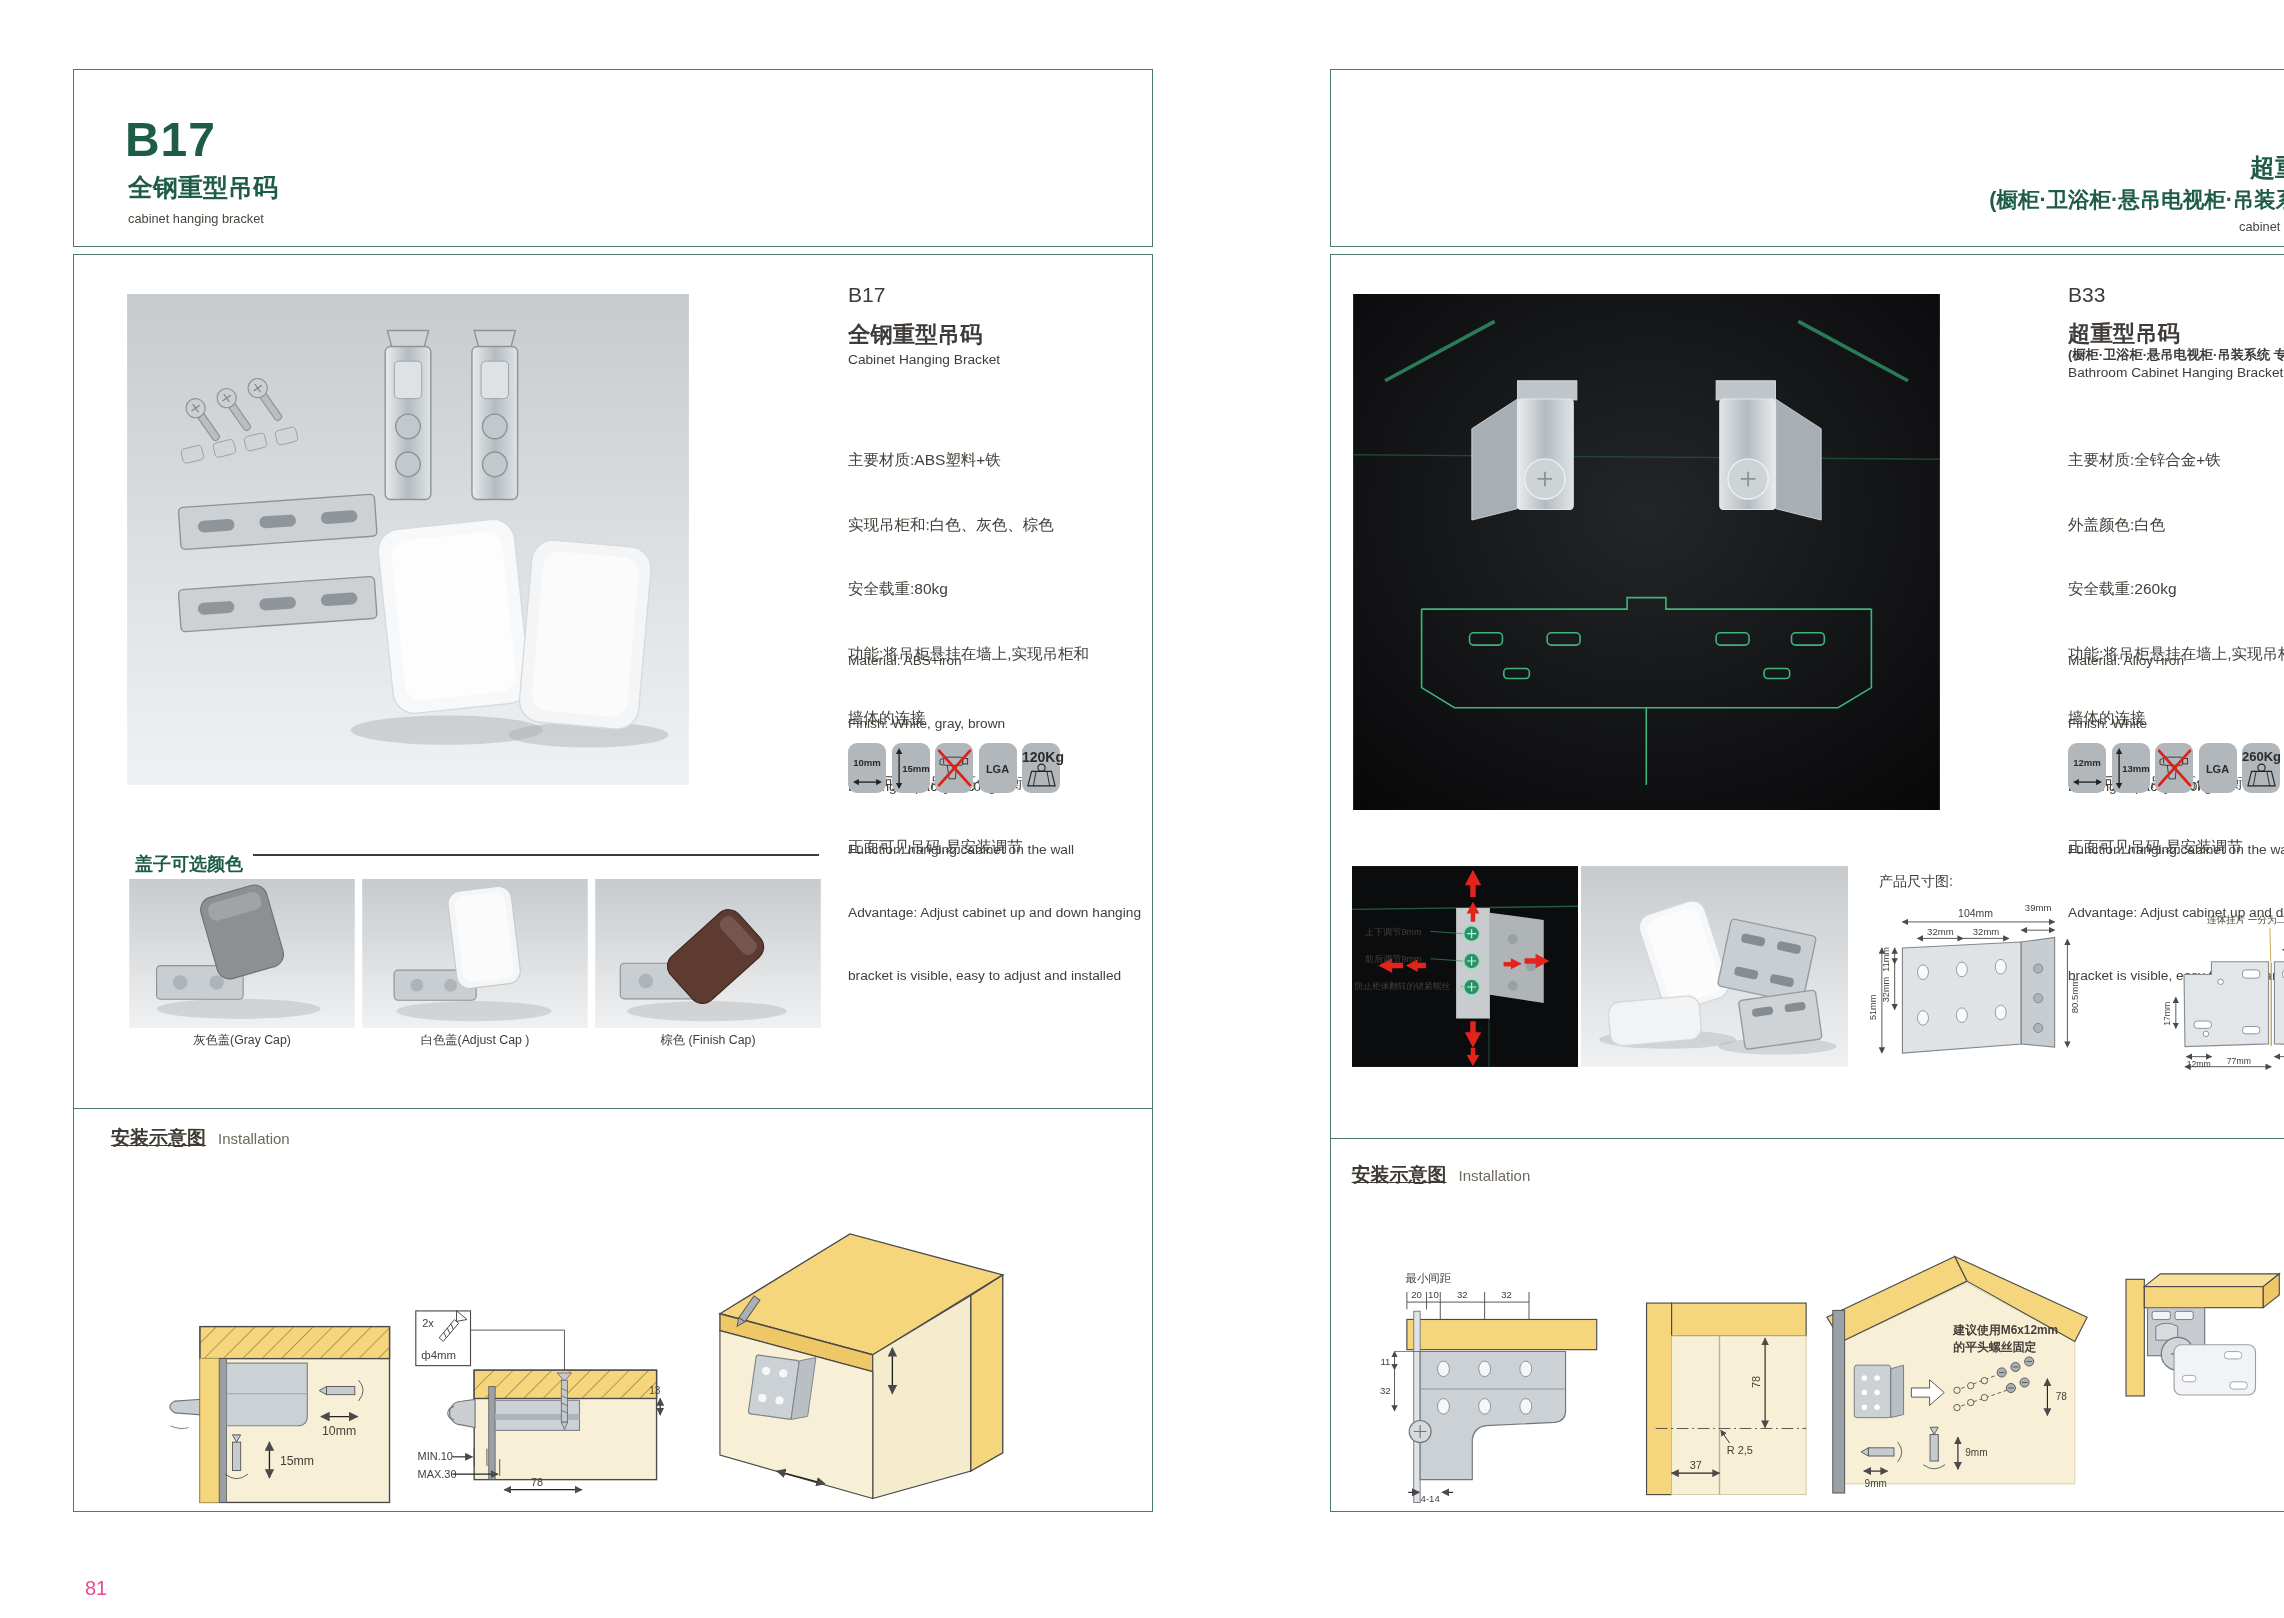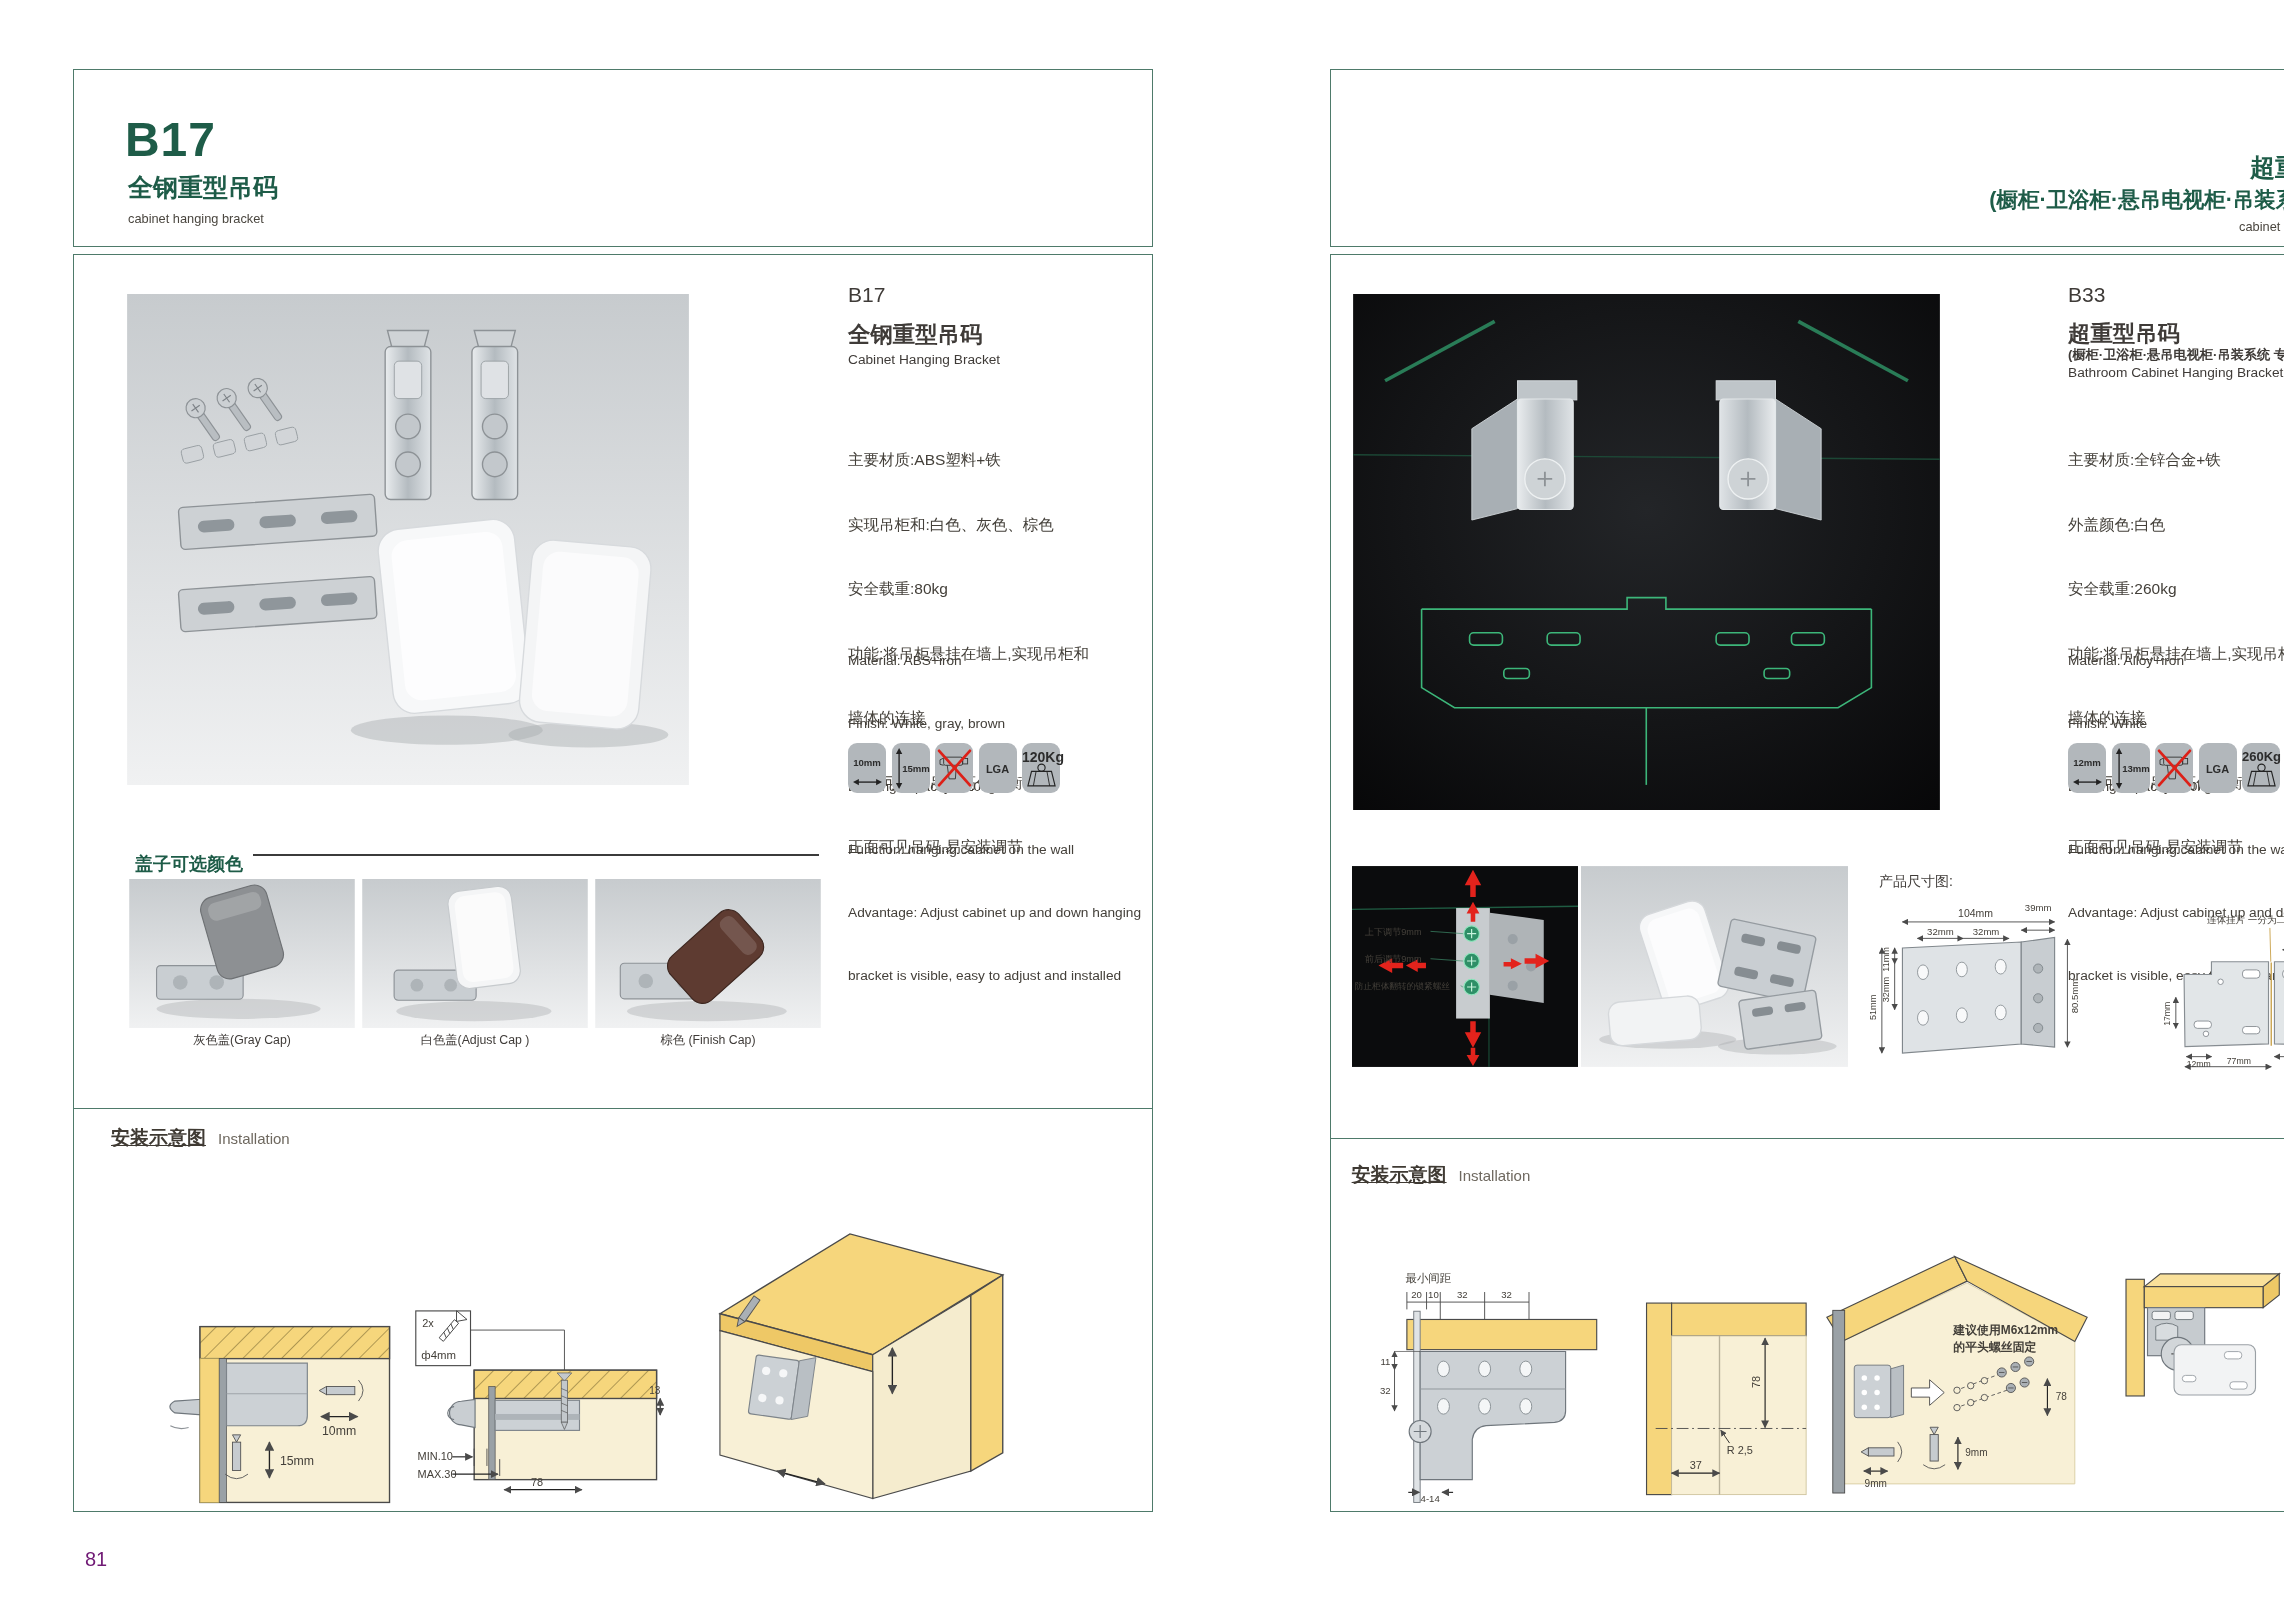--- a/index.html
+++ b/index.html
@@ -20,21 +20,21 @@
   .badges{position:absolute;display:flex;gap:5.5px;}
   .badge{position:relative;width:38px;height:50px;border-radius:9px;background:#b2b7bb;}
   .b-label{position:absolute;width:100%;text-align:center;font-size:9.6px;font-weight:bold;color:#2c2c2c;}
   .sec-green{font-size:18px;font-weight:bold;color:#1e5c48;margin-top:11px;}
   .rule{position:absolute;height:1.8px;background:#3b3b3b;}
   .divider{position:absolute;left:0;width:100%;border-top:1.4px solid #4e7a6a;}
   .inst-cn{font-size:19px;font-weight:bold;color:#3f3a33;text-decoration:underline;}
   .inst-en{font-size:15px;font-weight:normal;color:#6e685f;margin-left:12px;}
   .cap-label{position:absolute;width:226px;text-align:center;font-size:12.3px;color:#3f3b38;}
   .dim-title{font-size:14px;font-weight:normal;color:#3f3b38;}
-  .pageno{font-size:20px;color:#701a75;}
+  .pageno{font-size:20px;color:#ec4899;margin-top:29px;}
   svg text{font-family:"Liberation Sans",sans-serif;fill:#44403a;}
 </style>
 </head>
 <body>
 
 <div class="sheet">
 
   <svg width="0" height="0" style="position:absolute">
     <defs>
       <linearGradient id="photog" x1="0" y1="0" x2="0" y2="1">

